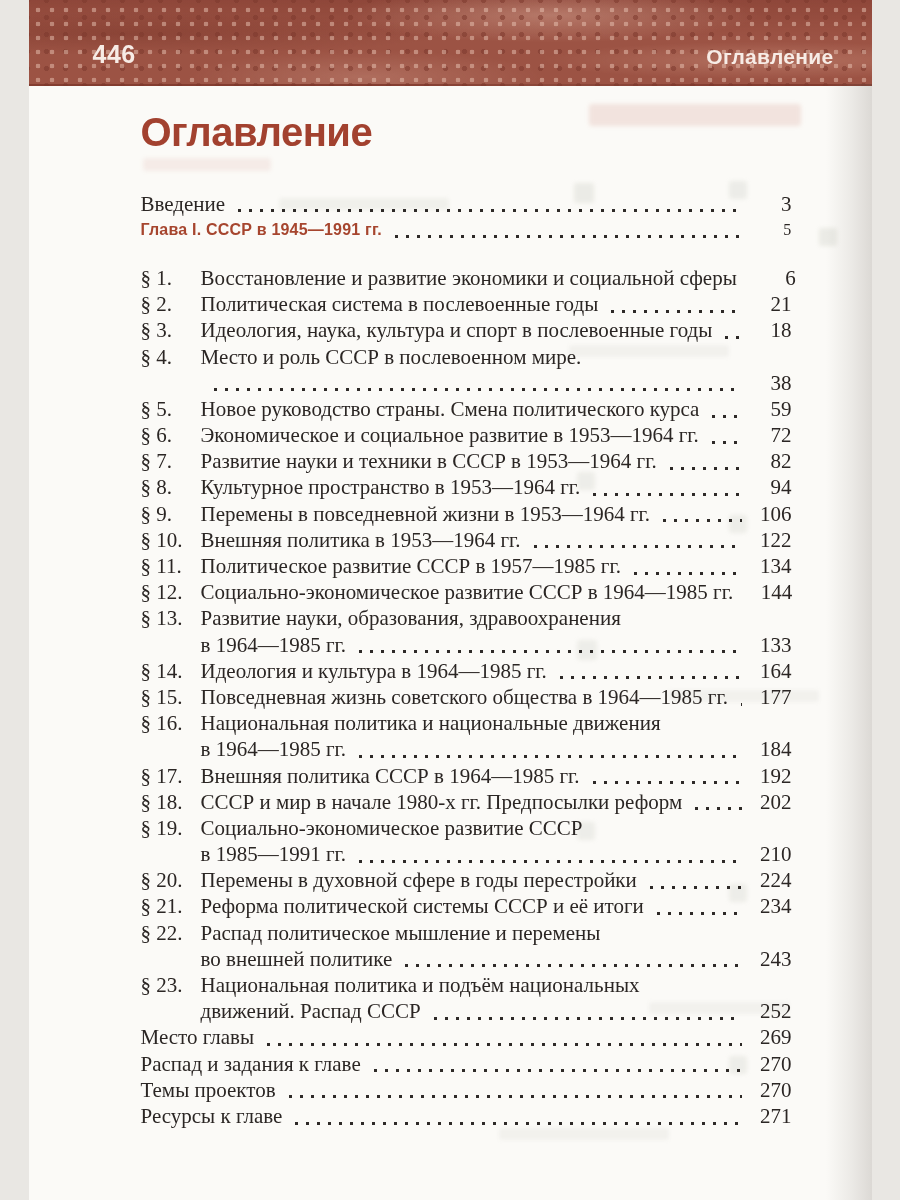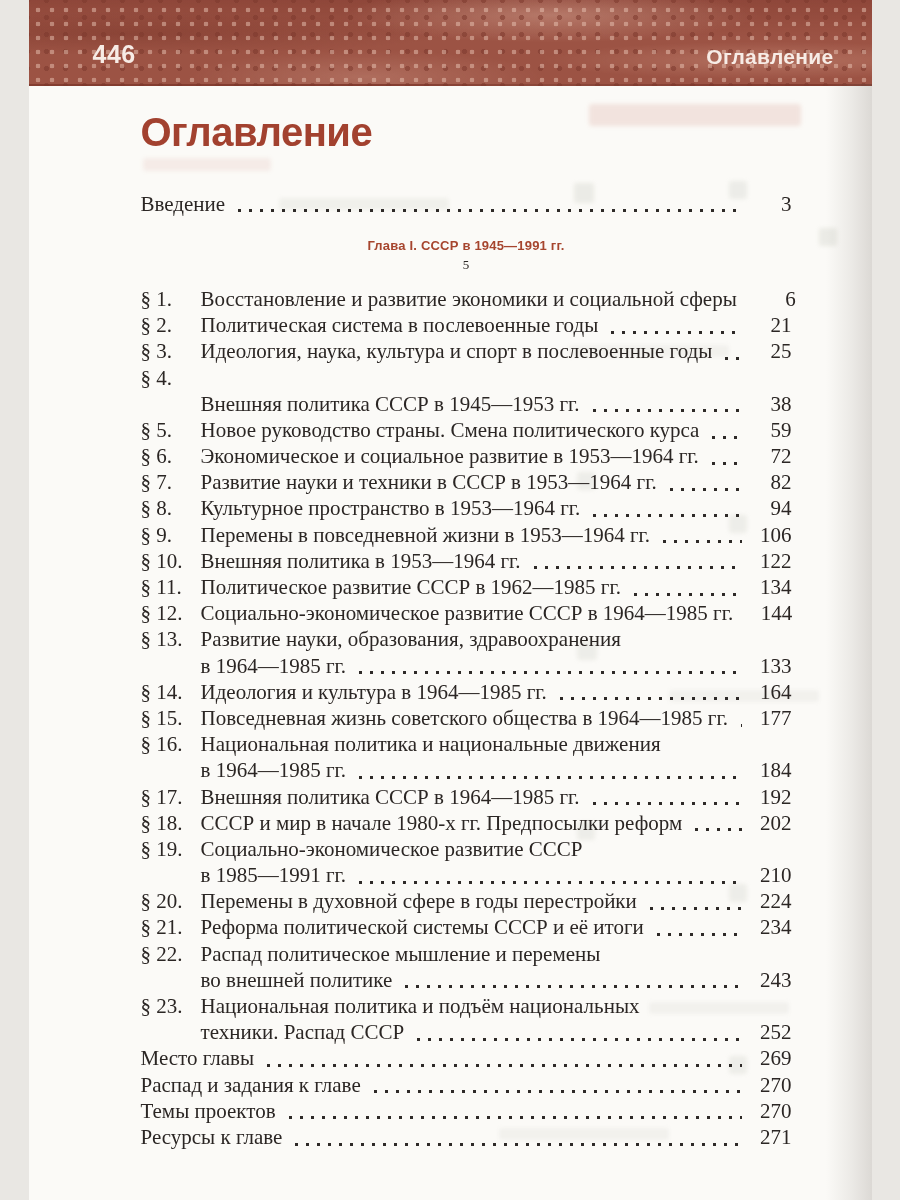--- a/index.html
+++ b/index.html
@@ -44,22 +44,22 @@
   .row .marker { flex:0 0 60px; }
   .row .text  { flex:0 0 auto; }
   .row .leader {
     flex:1 1 auto; align-self:flex-end; height:5px; margin:0 4px 4px 9px;
     background-image:radial-gradient(circle, #2e2a28 1.45px, rgba(0,0,0,0) 1.9px);
     background-size:11px 5px; background-position:0 50%; background-repeat:repeat-x;
   }
   .row .pageno { flex:0 0 46px; text-align:right; }
   .row.intro { margin-top:37px; }
   .row.chapter {
-    margin-top:21px; font-family:"Liberation Sans", sans-serif; font-weight:700;
-    font-size:13px; color:#a6452e; letter-spacing:.2px;flex-direction:column;
+    font-family:"Liberation Sans", sans-serif; font-weight:700;
+    font-size:16px; color:#a6452e; letter-spacing:.2px;
   }
   .row.chapter .pageno { font-family:"Liberation Serif", serif; font-weight:400; color:#2b2624; }
   .toc-list { margin-top:22px; }
   
   .edge-shade {
     position:absolute; top:84px; right:0; width:46px; bottom:0;
     background:linear-gradient(to right, rgba(0,0,0,0), rgba(125,118,110,.12) 55%, rgba(108,98,90,.22));
   }
   .ghost { position:absolute; filter:blur(2px); border-radius:3px; pointer-events:none; }
 </style>
@@ -119,29 +119,29 @@
         <span class="marker">§ 2.</span>
         <span class="text">Политическая система в послевоенные годы</span>
         <span class="leader"></span>
         <span class="pageno">21</span>
       </div>
 
       <div class="row entry">
         <span class="marker">§ 3.</span>
         <span class="text">Идеология, наука, культура и спорт в послевоенные годы</span>
         <span class="leader"></span>
-        <span class="pageno">25</span>
+        <span class="pageno">18</span>
       </div>
 
       <div class="row entry">
         <span class="marker">§ 4.</span>
-      </div>
-      <div class="row entry">
-        <span class="marker"></span>
-        <span class="text">Внешняя политика СССР в 1945—1953 гг.</span>
+        <span class="text">Место и роль СССР в послевоенном мире.</span>
+      </div>
+      <div class="row entry">
+        <span class="marker"></span>
         <span class="leader"></span>
         <span class="pageno">38</span>
       </div>
 
       <div class="row entry">
         <span class="marker">§ 5.</span>
         <span class="text">Новое руководство страны. Смена политического курса</span>
         <span class="leader"></span>
         <span class="pageno">59</span>
       </div>
@@ -176,21 +176,21 @@
 
       <div class="row entry">
         <span class="marker">§ 10.</span>
         <span class="text">Внешняя политика в 1953—1964 гг.</span>
         <span class="leader"></span>
         <span class="pageno">122</span>
       </div>
 
       <div class="row entry">
         <span class="marker">§ 11.</span>
-        <span class="text">Политическое развитие СССР в 1962—1985 гг.</span>
+        <span class="text">Политическое развитие СССР в 1957—1985 гг.</span>
         <span class="leader"></span>
         <span class="pageno">134</span>
       </div>
 
       <div class="row entry">
         <span class="marker">§ 12.</span>
         <span class="text">Социально-экономическое развитие СССР в 1964—1985 гг.</span>
         <span class="leader"></span>
         <span class="pageno">144</span>
       </div>
@@ -280,21 +280,21 @@
         <span class="leader"></span>
         <span class="pageno">243</span>
       </div>
 
       <div class="row entry">
         <span class="marker">§ 23.</span>
         <span class="text">Национальная политика и подъём национальных</span>
       </div>
       <div class="row entry">
         <span class="marker"></span>
-        <span class="text">техники. Распад СССР</span>
+        <span class="text">движений. Распад СССР</span>
         <span class="leader"></span>
         <span class="pageno">252</span>
       </div>
 
       <div class="row">
         <span class="text">Место главы</span>
         <span class="leader"></span>
         <span class="pageno">269</span>
       </div>
 

